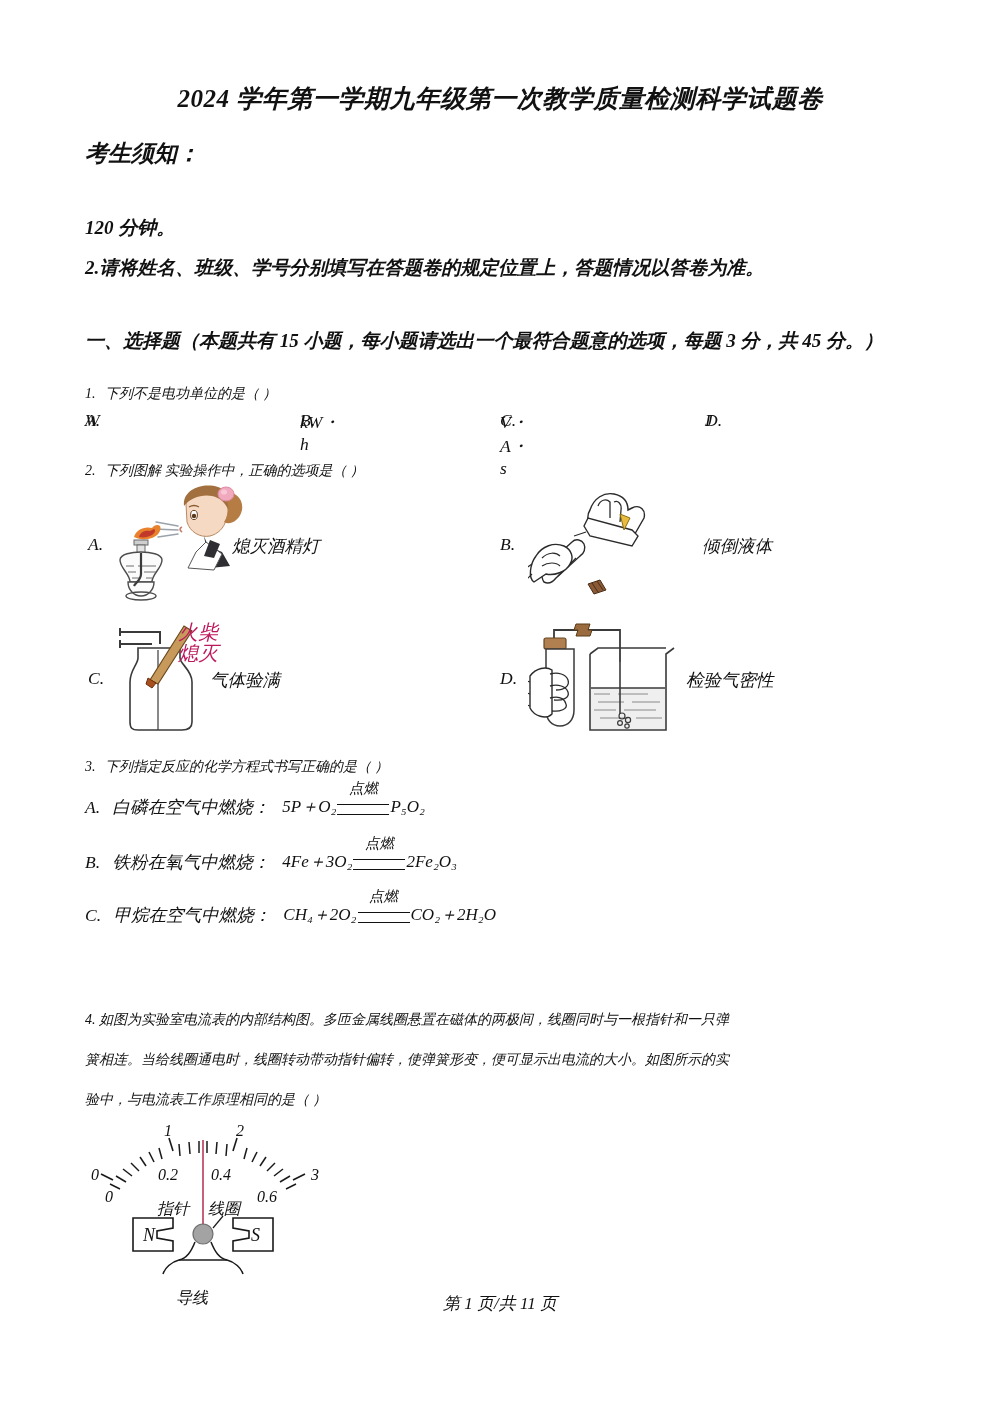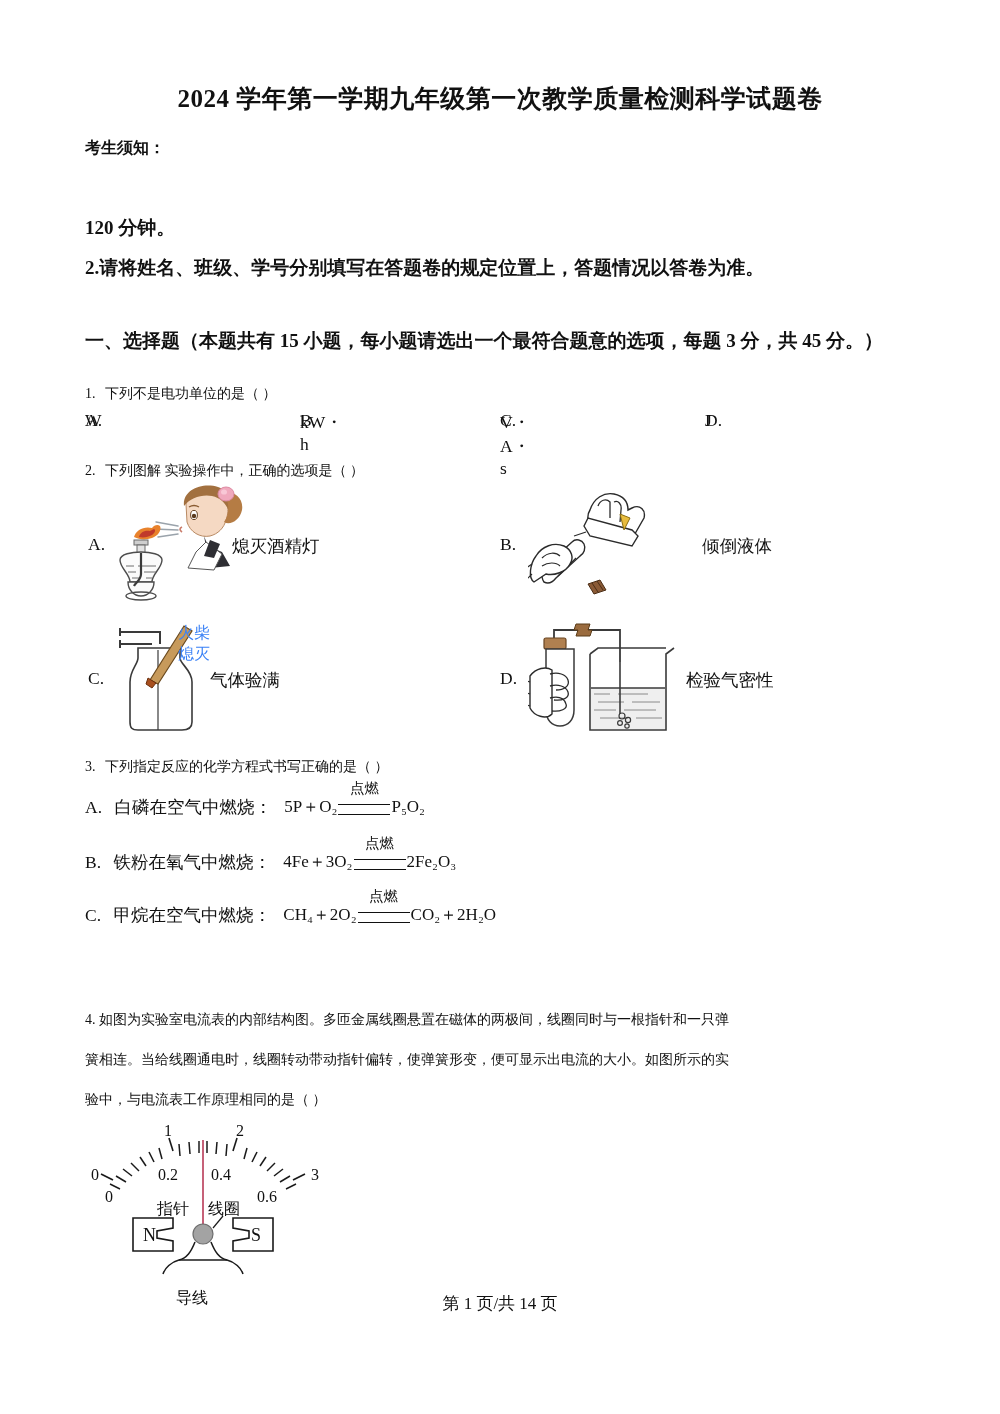--- a/index.html
+++ b/index.html
@@ -1,26 +1,26 @@
 <!DOCTYPE html>
 <html><head>
 <meta charset="utf-8">
 <style>
   html,body{margin:0;padding:0;}
   body{
     width:1000px;height:1414px;background:#fff;
     font-family:"Liberation Serif","DejaVu Serif",serif;
     color:#111;position:relative;overflow:hidden;
   }
-  .page{position:absolute;left:0;top:0;width:1000px;height:1017px;}
+  .page{position:absolute;left:0;top:0;width:1000px;height:1017px;font-style:italic;}
   .title{
     position:absolute;left:0;top:82px;width:1000px;text-align:center;
     font-size:25px;font-weight:bold;letter-spacing:.5px;
   }
-  .notice-head{position:absolute;left:85px;top:138px;font-size:16px;font-weight:bold;text-align:center;}
+  .notice-head{position:absolute;left:85px;top:138px;font-size:23px;font-weight:bold;text-align:center;}
   .notice{position:absolute;left:85px;width:865px;font-size:19px;font-weight:bold;line-height:36px;}
   .n1{top:172px;}
   .n2{top:248px;}
   .sec{position:absolute;left:85px;top:328px;width:880px;font-size:19px;font-weight:bold;}
   .q{position:absolute;left:85px;width:870px;font-size:14px;line-height:38px;}
   .q1{top:375px;}
   .q1opts{position:absolute;top:410px;left:85px;width:870px;height:30px;font-size:17.5px;}
   .q1opts span{position:absolute;top:0;}
   .o1{left:0;} .o2{left:215px;} .o3{left:415px;} .o4{left:620px;}
   .q2{top:452px;}
@@ -160,21 +160,21 @@
 
       <path d="M20 30 L62 30 L62 40 C62 46, 74 52, 74 64 L74 104 C74 110, 70 112, 64 112 L20 112 C14 112, 12 110, 12 104 L12 64 C12 52, 20 46, 20 40 Z" fill="#fff" stroke="#3a3a3a" stroke-width="1.6"></path>
 
       <path d="M40 32 L40 112" stroke="#3a3a3a" stroke-width="1.2"></path>
 
       <path d="M32 62 L66 8 L74 13 L40 66 Z" fill="#c79a5b" stroke="#6b4a1e" stroke-width="1.2"></path>
 
       <path d="M30 60 L38 65 L34 70 L28 66 Z" fill="#a84f1e" stroke="#6b2e0c" stroke-width="1"></path>
     </svg>
   </div>
-  <div class="optcap" style="left:178px;top:622px;font-size:16px;line-height:21px;color:#3b82f6;">
+  <div class="optcap" style="left:178px;top:622px;font-size:20px;line-height:21px;color:#be185d;">
     <div>火柴</div>
     <div>熄灭</div>
   </div>
   <div class="optcap" style="left:210px;top:668px;">气体验满</div>
 
   <div class="optlabel" style="left:500px;top:668px;">D.</div>
   <div class="fig" style="left:528px;top:618px;width:160px;height:125px;">
     <svg width="160" height="125" viewBox="0 0 160 125">
 
       <path d="M26 22 L26 12 L92 12 L92 44" stroke="#3a3a3a" stroke-width="1.8" fill="none"></path>
@@ -301,14 +301,14 @@
 
       <path d="M110 124 C106 134, 102 140, 94 142 C86 144, 80 150, 78 156" stroke="#1a1a1a" stroke-width="1.5" fill="none"></path>
       <path d="M126 124 C130 134, 134 140, 142 142 C150 144, 156 150, 158 156" stroke="#1a1a1a" stroke-width="1.5" fill="none"></path>
       <path d="M94 142 L142 142" stroke="#1a1a1a" stroke-width="1.5"></path>
     </svg>
   </div>
   <div style="position:absolute;left:157px;top:1199px;font-size:16px;">指针</div>
   <div style="position:absolute;left:208px;top:1199px;font-size:16px;">线圈</div>
   <div style="position:absolute;left:176px;top:1288px;font-size:16px;">导线</div>
 
-  <div class="footer">第 1 页/共 14 页</div>
+  <div class="footer">第 1 页/共 11 页</div>
 </div>
 
 </body></html>

